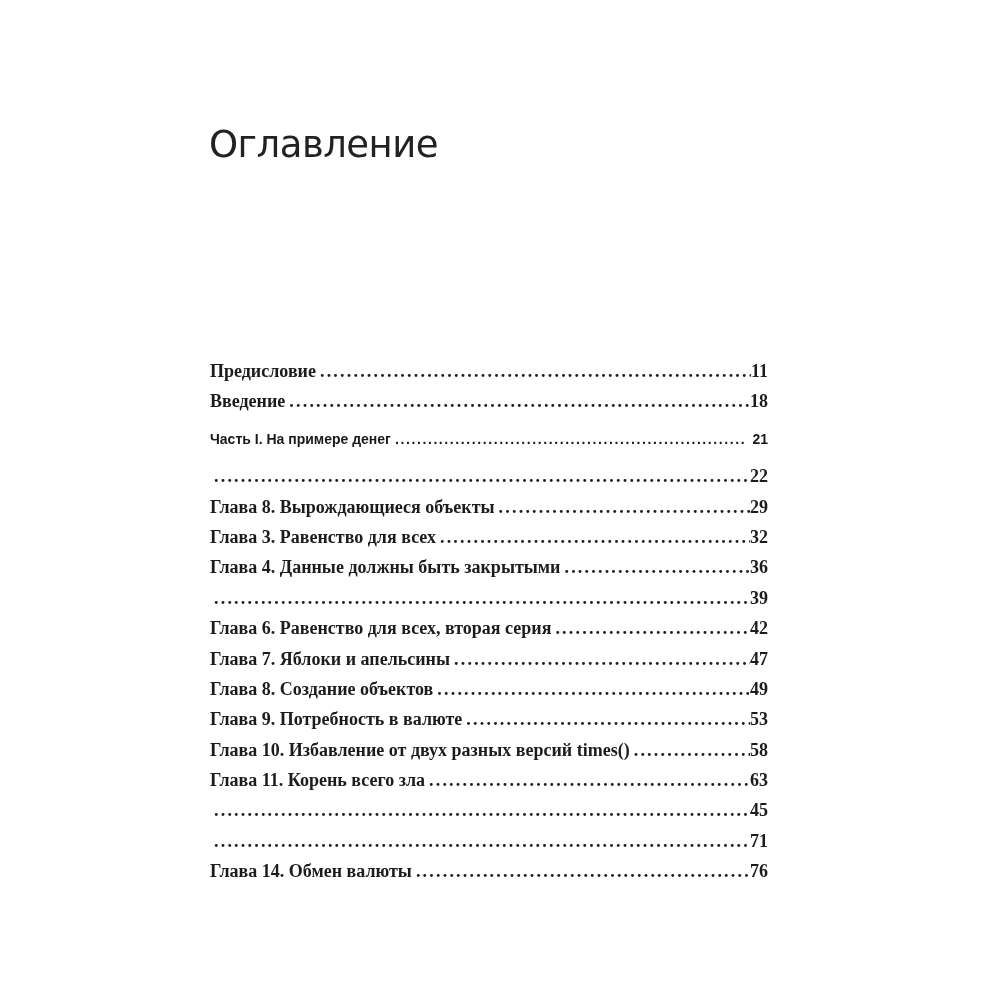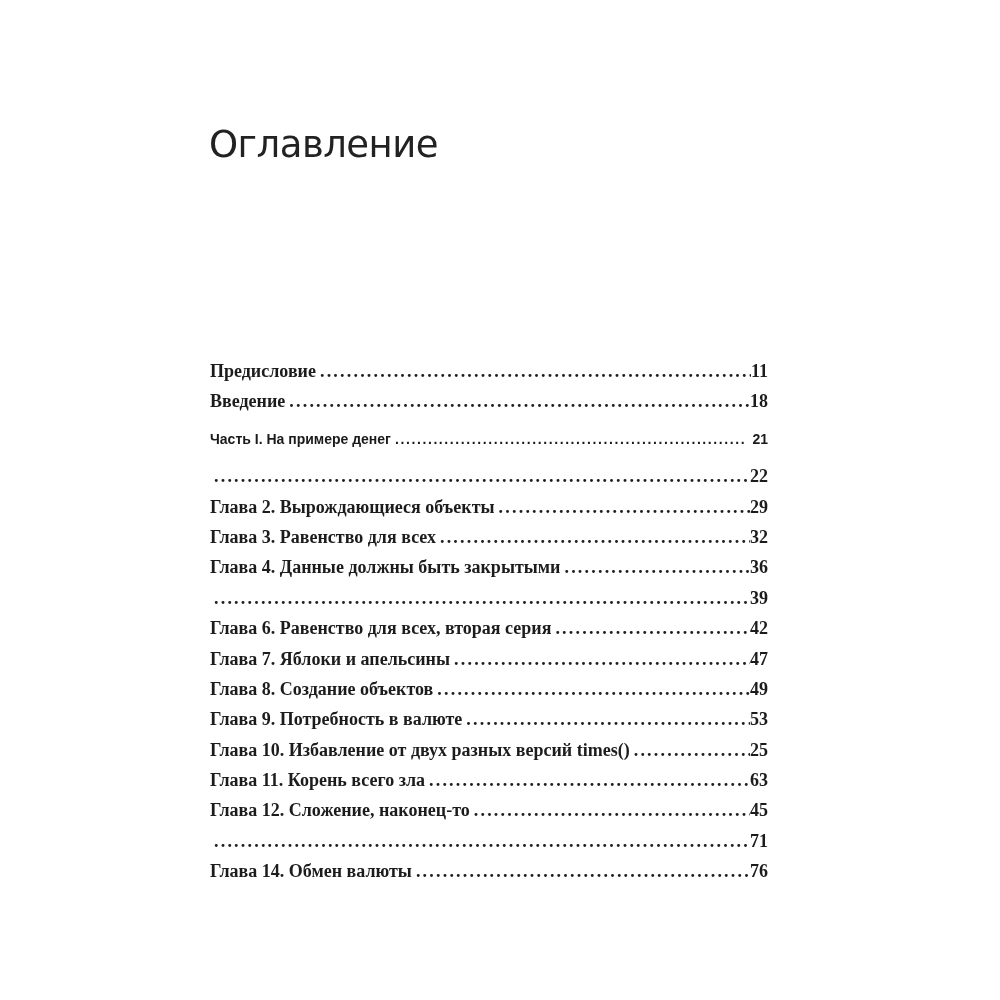--- a/index.html
+++ b/index.html
@@ -104,21 +104,21 @@
       <span class="dot-leader"></span>
       <span class="entry-page">21</span>
     </div>
 
     <div class="toc-row">
       <span class="dot-leader"></span>
       <span class="entry-page">22</span>
     </div>
 
     <div class="toc-row">
-      <span class="entry-label">Глава 2. Вырождающиеся объекты</span>
+      <span class="entry-label">Глава 8. Вырождающиеся объекты</span>
       <span class="dot-leader"></span>
       <span class="entry-page">29</span>
     </div>
 
     <div class="toc-row">
       <span class="entry-label">Глава 3. Равенство для всех</span>
       <span class="dot-leader"></span>
       <span class="entry-page">32</span>
     </div>
 
@@ -153,31 +153,30 @@
 
     <div class="toc-row">
       <span class="entry-label">Глава 9. Потребность в валюте</span>
       <span class="dot-leader"></span>
       <span class="entry-page">53</span>
     </div>
 
     <div class="toc-row">
       <span class="entry-label">Глава 10. Избавление от двух разных версий times()</span>
       <span class="dot-leader"></span>
-      <span class="entry-page">25</span>
+      <span class="entry-page">58</span>
     </div>
 
     <div class="toc-row">
       <span class="entry-label">Глава 11. Корень всего зла</span>
       <span class="dot-leader"></span>
       <span class="entry-page">63</span>
     </div>
 
     <div class="toc-row">
-      <span class="entry-label">Глава 12. Сложение, наконец-то</span>
       <span class="dot-leader"></span>
       <span class="entry-page">45</span>
     </div>
 
     <div class="toc-row">
       <span class="dot-leader"></span>
       <span class="entry-page">71</span>
     </div>
 
     <div class="toc-row">

